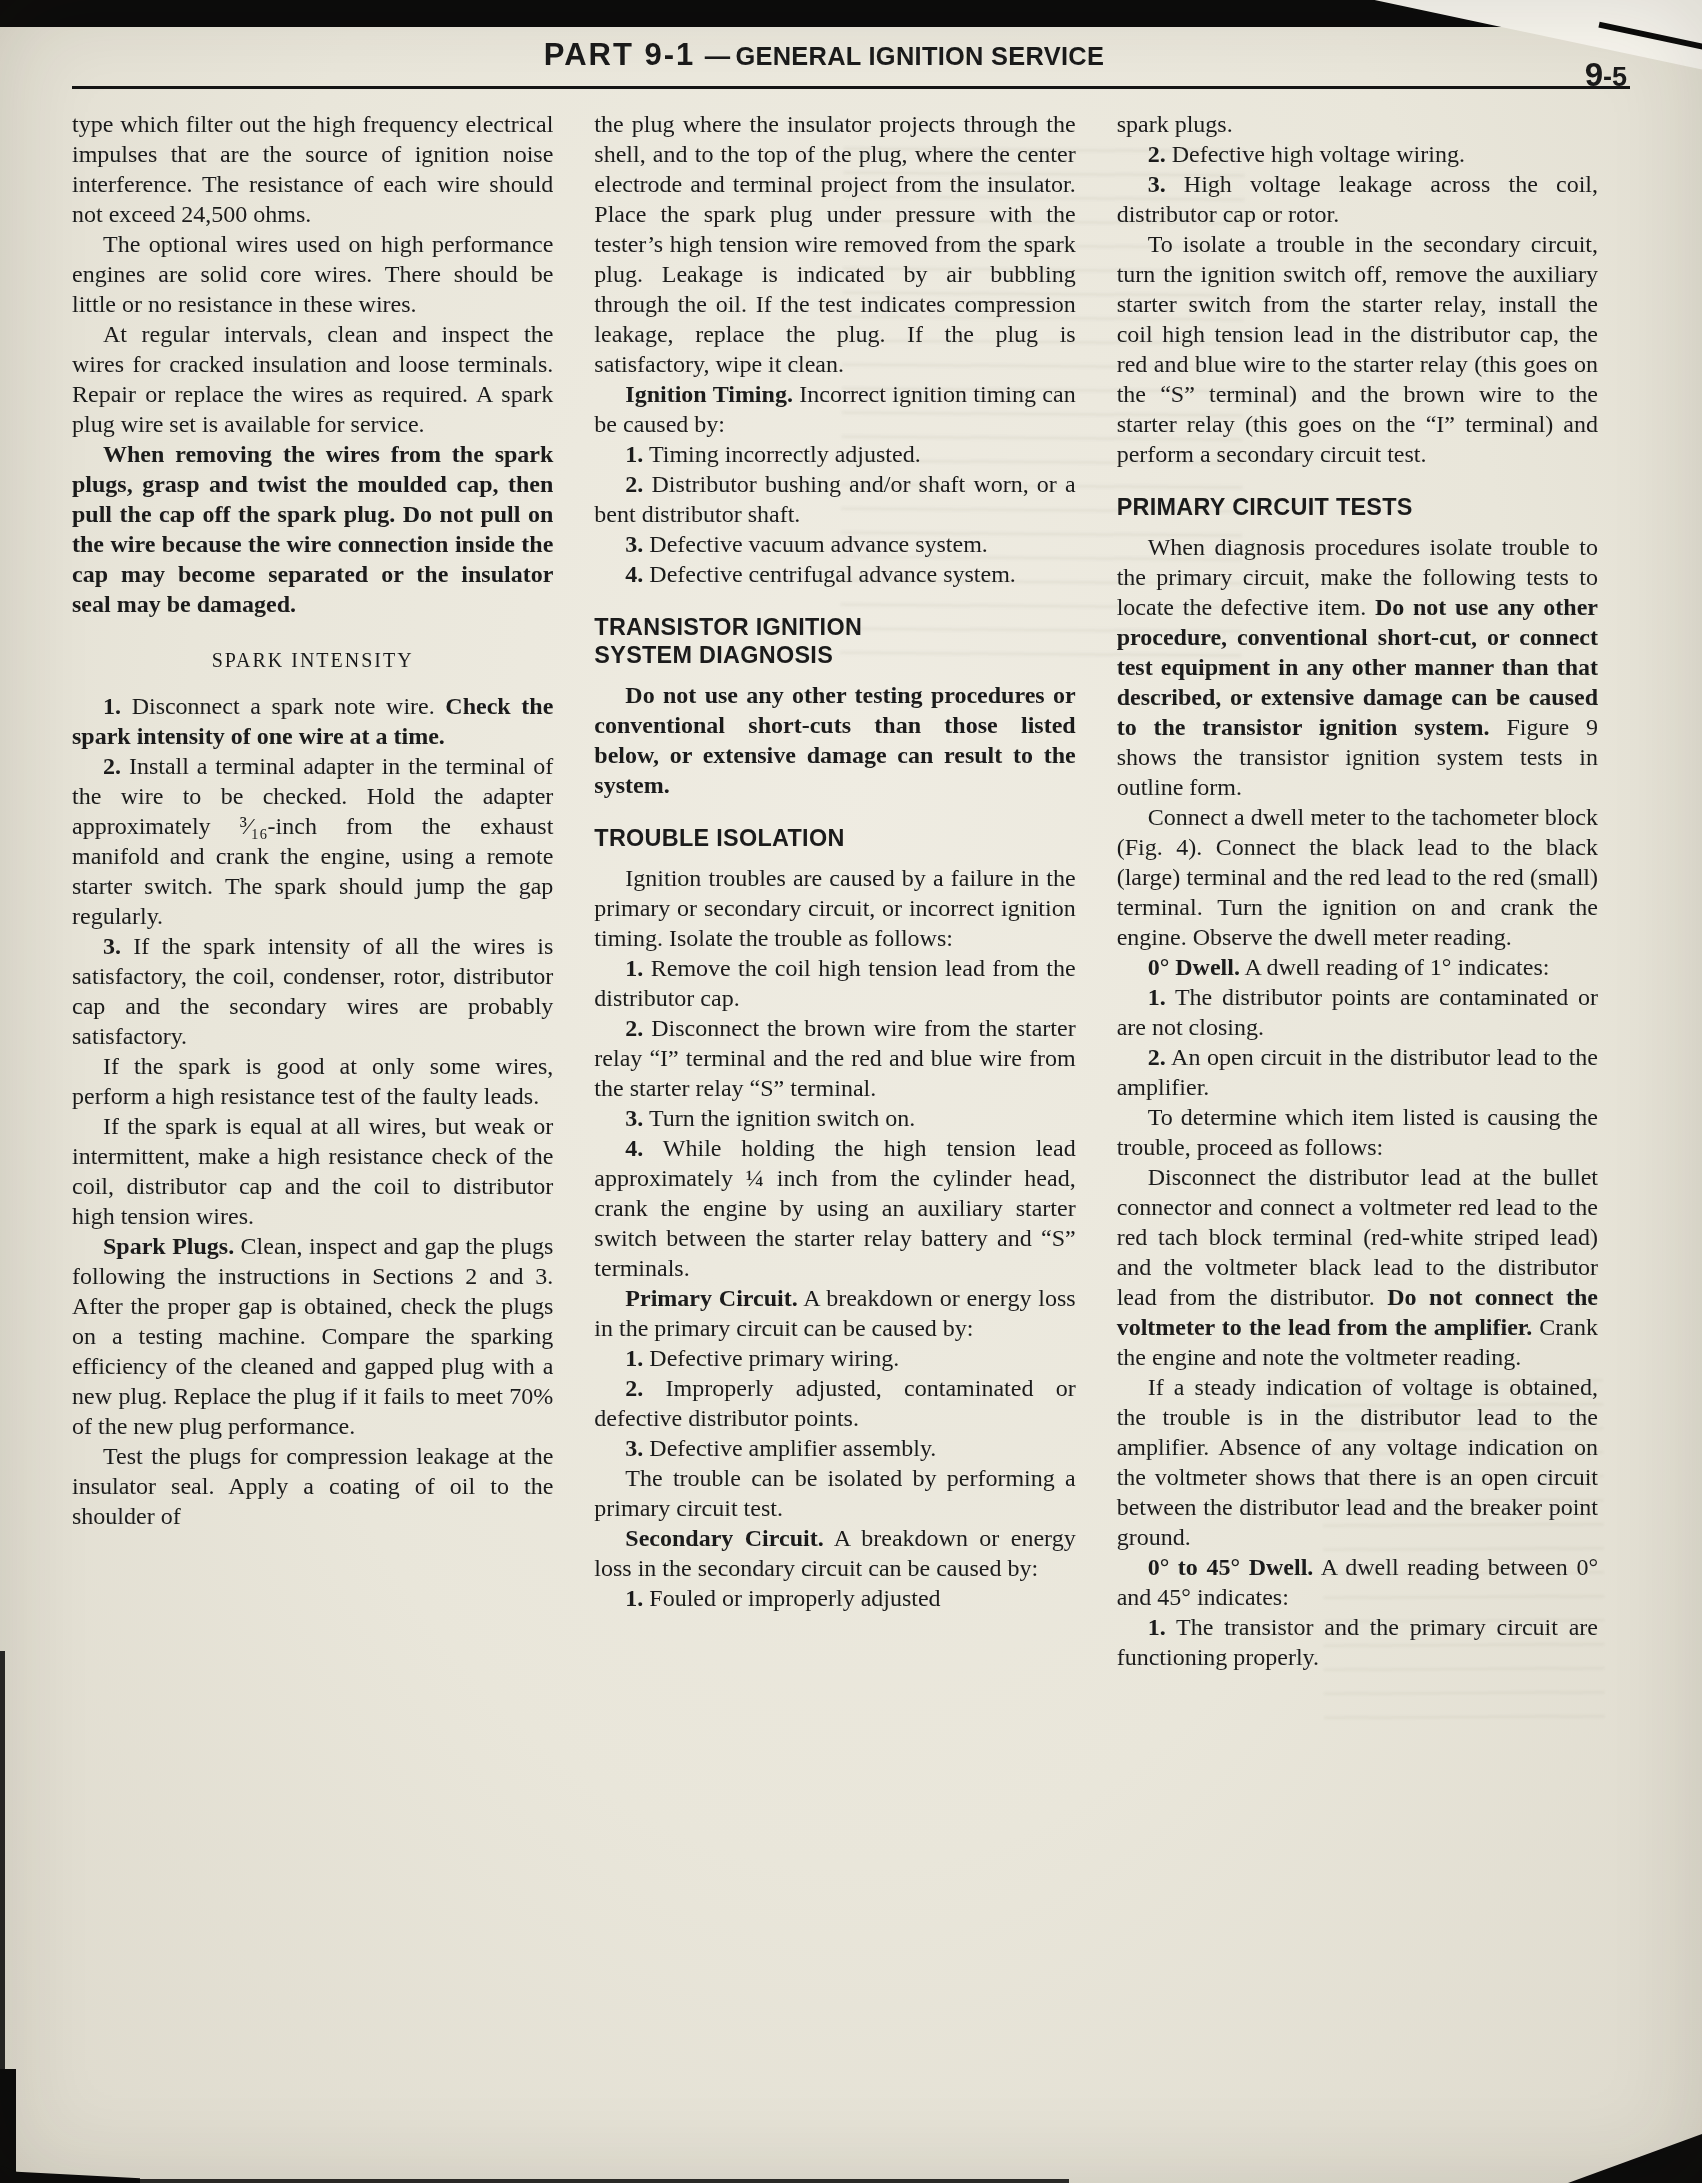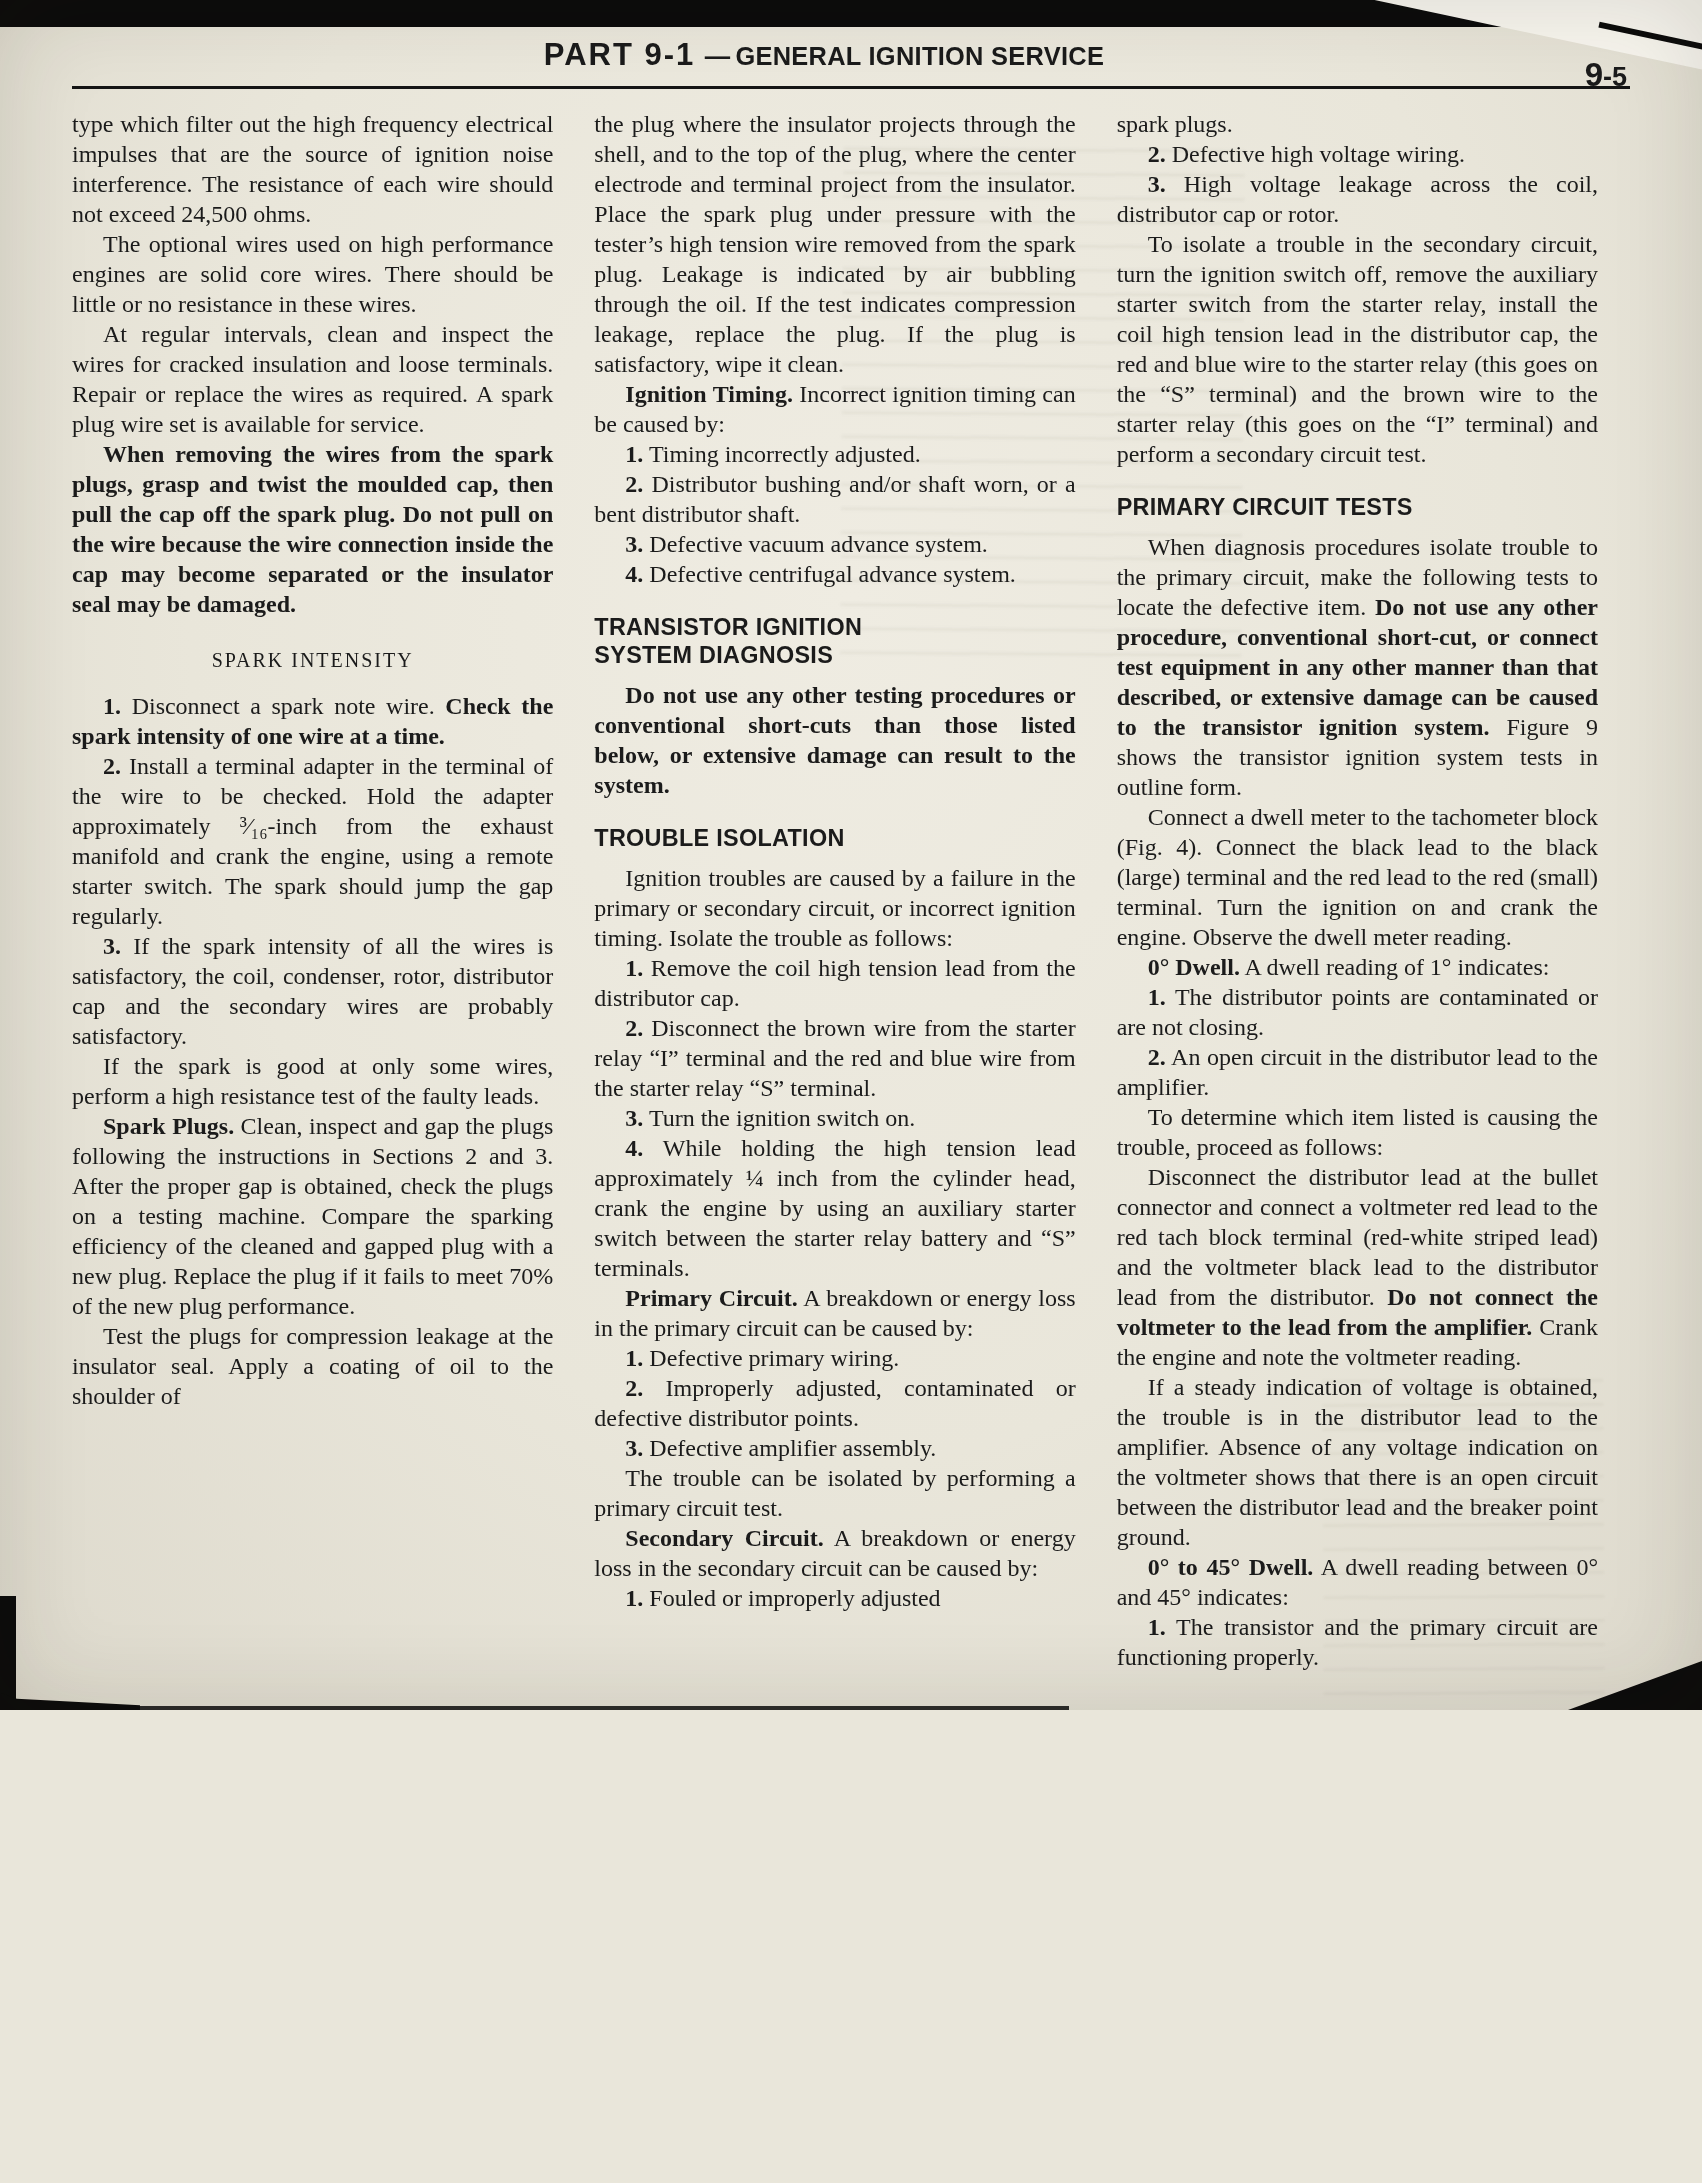--- a/index.html
+++ b/index.html
@@ -5,21 +5,21 @@
   html, body {
     margin: 0;
     padding: 0;
     width: 1702px;
     height: 2183px;
     background: #e9e6da;
   }
   .page {
     position: relative;
     width: 1702px;
-    height: 1710px;
+    height: 2183px;
     overflow: hidden;
     background: radial-gradient(ellipse at 50% 35%, #efece2 0%, #e9e6da 55%, #ddd9cc 100%);
     font-family: "Liberation Serif", "DejaVu Serif", serif;
     color: #1b1b1b;
   }
   .page::after {
     content: "";
     position: absolute;
     inset: 0;
     pointer-events: none;
@@ -163,20 +163,21 @@
       <div class="col">
         <p class="para"><span>type which filter out the high frequency electrical impulses that are the source of ignition noise interference. The resistance of each wire should not exceed 24,500 ohms.</span></p>
         <p class="para indent"><span>The optional wires used on high performance engines are solid core wires. There should be little or no resistance in these wires.</span></p>
         <p class="para indent"><span>At regular intervals, clean and inspect the wires for cracked insulation and loose terminals. Repair or replace the wires as required. A spark plug wire set is available for service.</span></p>
         <p class="para indent"><span class="bold">When removing the wires from the spark plugs, grasp and twist the moulded cap, then pull the cap off the spark plug. Do not pull on the wire because the wire connection inside the cap may become separated or the insulator seal may be damaged.</span></p>
         <h3 class="h-center">SPARK INTENSITY</h3>
         <p class="para indent"><span class="bold">1.</span><span> Disconnect a spark note wire. </span><span class="bold">Check the spark intensity of one wire at a time.</span></p>
         <p class="para indent"><span class="bold">2.</span><span> Install a terminal adapter in the terminal of the wire to be checked. Hold the adapter approximately ³⁄₁₆-inch from the exhaust manifold and crank the engine, using a remote starter switch. The spark should jump the gap regularly.</span></p>
         <p class="para indent"><span class="bold">3.</span><span> If the spark intensity of all the wires is satisfactory, the coil, condenser, rotor, distributor cap and the secondary wires are probably satisfactory.</span></p>
         <p class="para indent"><span>If the spark is good at only some wires, perform a high resistance test of the faulty leads.</span></p>
+        <p class="para indent"><span>If the spark is equal at all wires, but weak or intermittent, make a high resistance check of the coil, distributor cap and the coil to distributor high tension wires.</span></p>
         <p class="para indent"><span class="bold">Spark Plugs.</span><span> Clean, inspect and gap the plugs following the instructions in Sections 2 and 3. After the proper gap is obtained, check the plugs on a testing machine. Compare the sparking efficiency of the cleaned and gapped plug with a new plug. Replace the plug if it fails to meet 70% of the new plug performance.</span></p>
         <p class="para indent"><span>Test the plugs for compression leakage at the insulator seal. Apply a coating of oil to the shoulder of</span></p>
       </div>
       <div class="col">
         <p class="para"><span>the plug where the insulator projects through the shell, and to the top of the plug, where the center electrode and terminal project from the insulator. Place the spark plug under pressure with the tester’s high tension wire removed from the spark plug. Leakage is indicated by air bubbling through the oil. If the test indicates compression leakage, replace the plug. If the plug is satisfactory, wipe it clean.</span></p>
         <p class="para indent"><span class="bold">Ignition Timing.</span><span> Incorrect ignition timing can be caused by:</span></p>
         <p class="para indent"><span class="bold">1.</span><span> Timing incorrectly adjusted.</span></p>
         <p class="para indent"><span class="bold">2.</span><span> Distributor bushing and/or shaft worn, or a bent distributor shaft.</span></p>
         <p class="para indent"><span class="bold">3.</span><span> Defective vacuum advance system.</span></p>
         <p class="para indent"><span class="bold">4.</span><span> Defective centrifugal advance system.</span></p>

